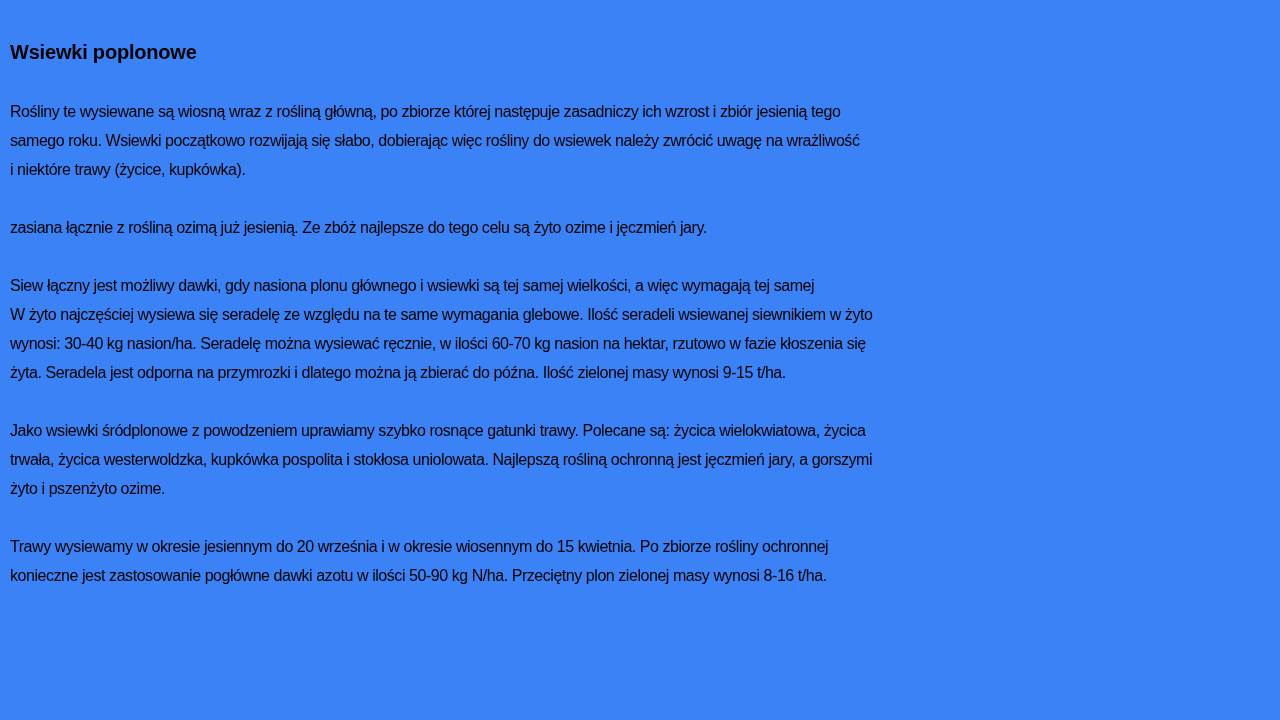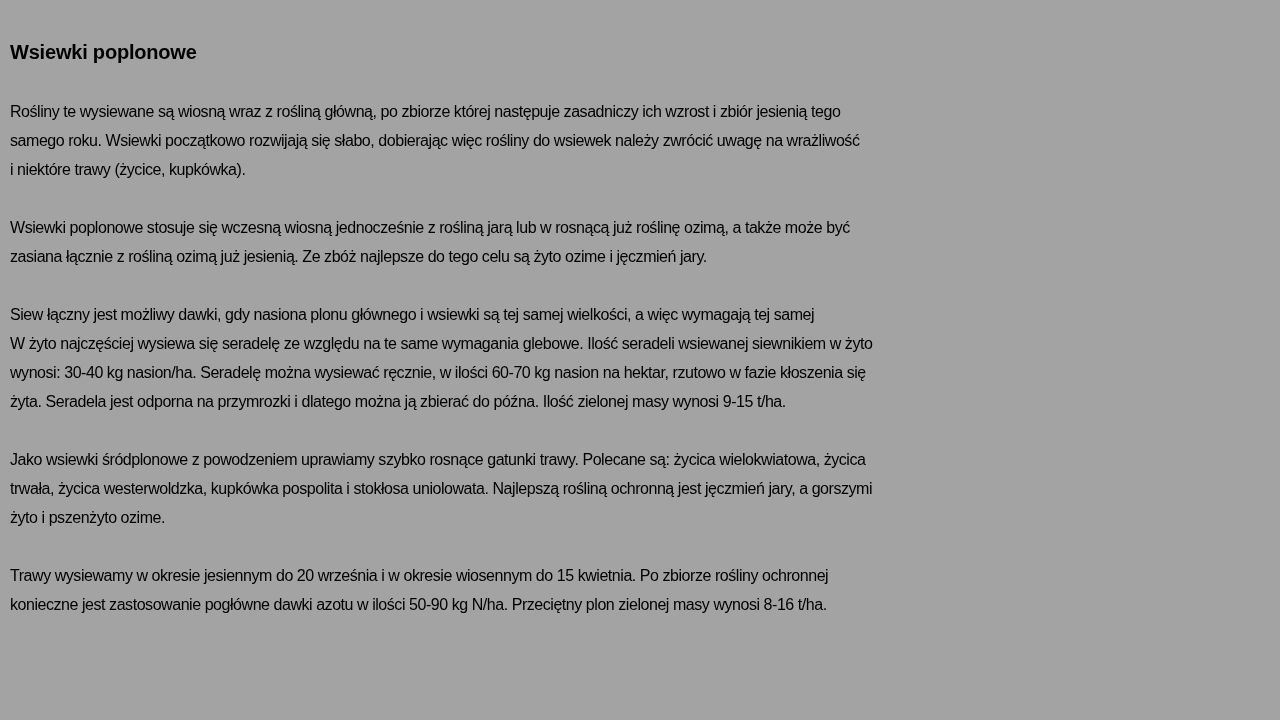--- a/index.html
+++ b/index.html
@@ -4,21 +4,21 @@
   <style>
     html, body {
       margin: 0;
       padding: 0;
       background: #ffffff;
     }
     .page {
       position: relative;
       width: 1280px;
       height: 720px;
-      background: #a3a3a3;
+      background: #3b82f6;
       overflow: hidden;
       font-family: "Liberation Sans", "DejaVu Sans", sans-serif;
       color: #000000;
     }
     .content {
       position: absolute;
       top: 38px;
       left: 10px;
       right: 6px;
     }
@@ -46,21 +46,20 @@
 <div class="page">
   <div class="content">
     <div class="doc-title">Wsiewki poplonowe</div>
     <div id="doc-body">
         <div class="paragraph">
           <div class="text-line">Rośliny te wysiewane są wiosną wraz z rośliną główną, po zbiorze której następuje zasadniczy ich wzrost i zbiór jesienią tego</div>
           <div class="text-line">samego roku. Wsiewki początkowo rozwijają się słabo, dobierając więc rośliny do wsiewek należy zwrócić uwagę na wrażliwość</div>
           <div class="text-line">i niektóre trawy (życice, kupkówka).</div>
         </div>
         <div class="paragraph">
-          <div class="text-line">Wsiewki poplonowe stosuje się wczesną wiosną jednocześnie z rośliną jarą lub w rosnącą już roślinę ozimą, a także może być</div>
           <div class="text-line">zasiana łącznie z rośliną ozimą już jesienią. Ze zbóż najlepsze do tego celu są żyto ozime i jęczmień jary.</div>
         </div>
         <div class="paragraph">
           <div class="text-line">Siew łączny jest możliwy dawki, gdy nasiona plonu głównego i wsiewki są tej samej wielkości, a więc wymagają tej samej</div>
           <div class="text-line">W żyto najczęściej wysiewa się seradelę ze względu na te same wymagania glebowe. Ilość seradeli wsiewanej siewnikiem w żyto</div>
           <div class="text-line">wynosi: 30-40 kg nasion/ha. Seradelę można wysiewać ręcznie, w ilości 60-70 kg nasion na hektar, rzutowo w fazie kłoszenia się</div>
           <div class="text-line">żyta. Seradela jest odporna na przymrozki i dlatego można ją zbierać do późna. Ilość zielonej masy wynosi 9-15 t/ha.</div>
         </div>
         <div class="paragraph">
           <div class="text-line">Jako wsiewki śródplonowe z powodzeniem uprawiamy szybko rosnące gatunki trawy. Polecane są: życica wielokwiatowa, życica</div>

